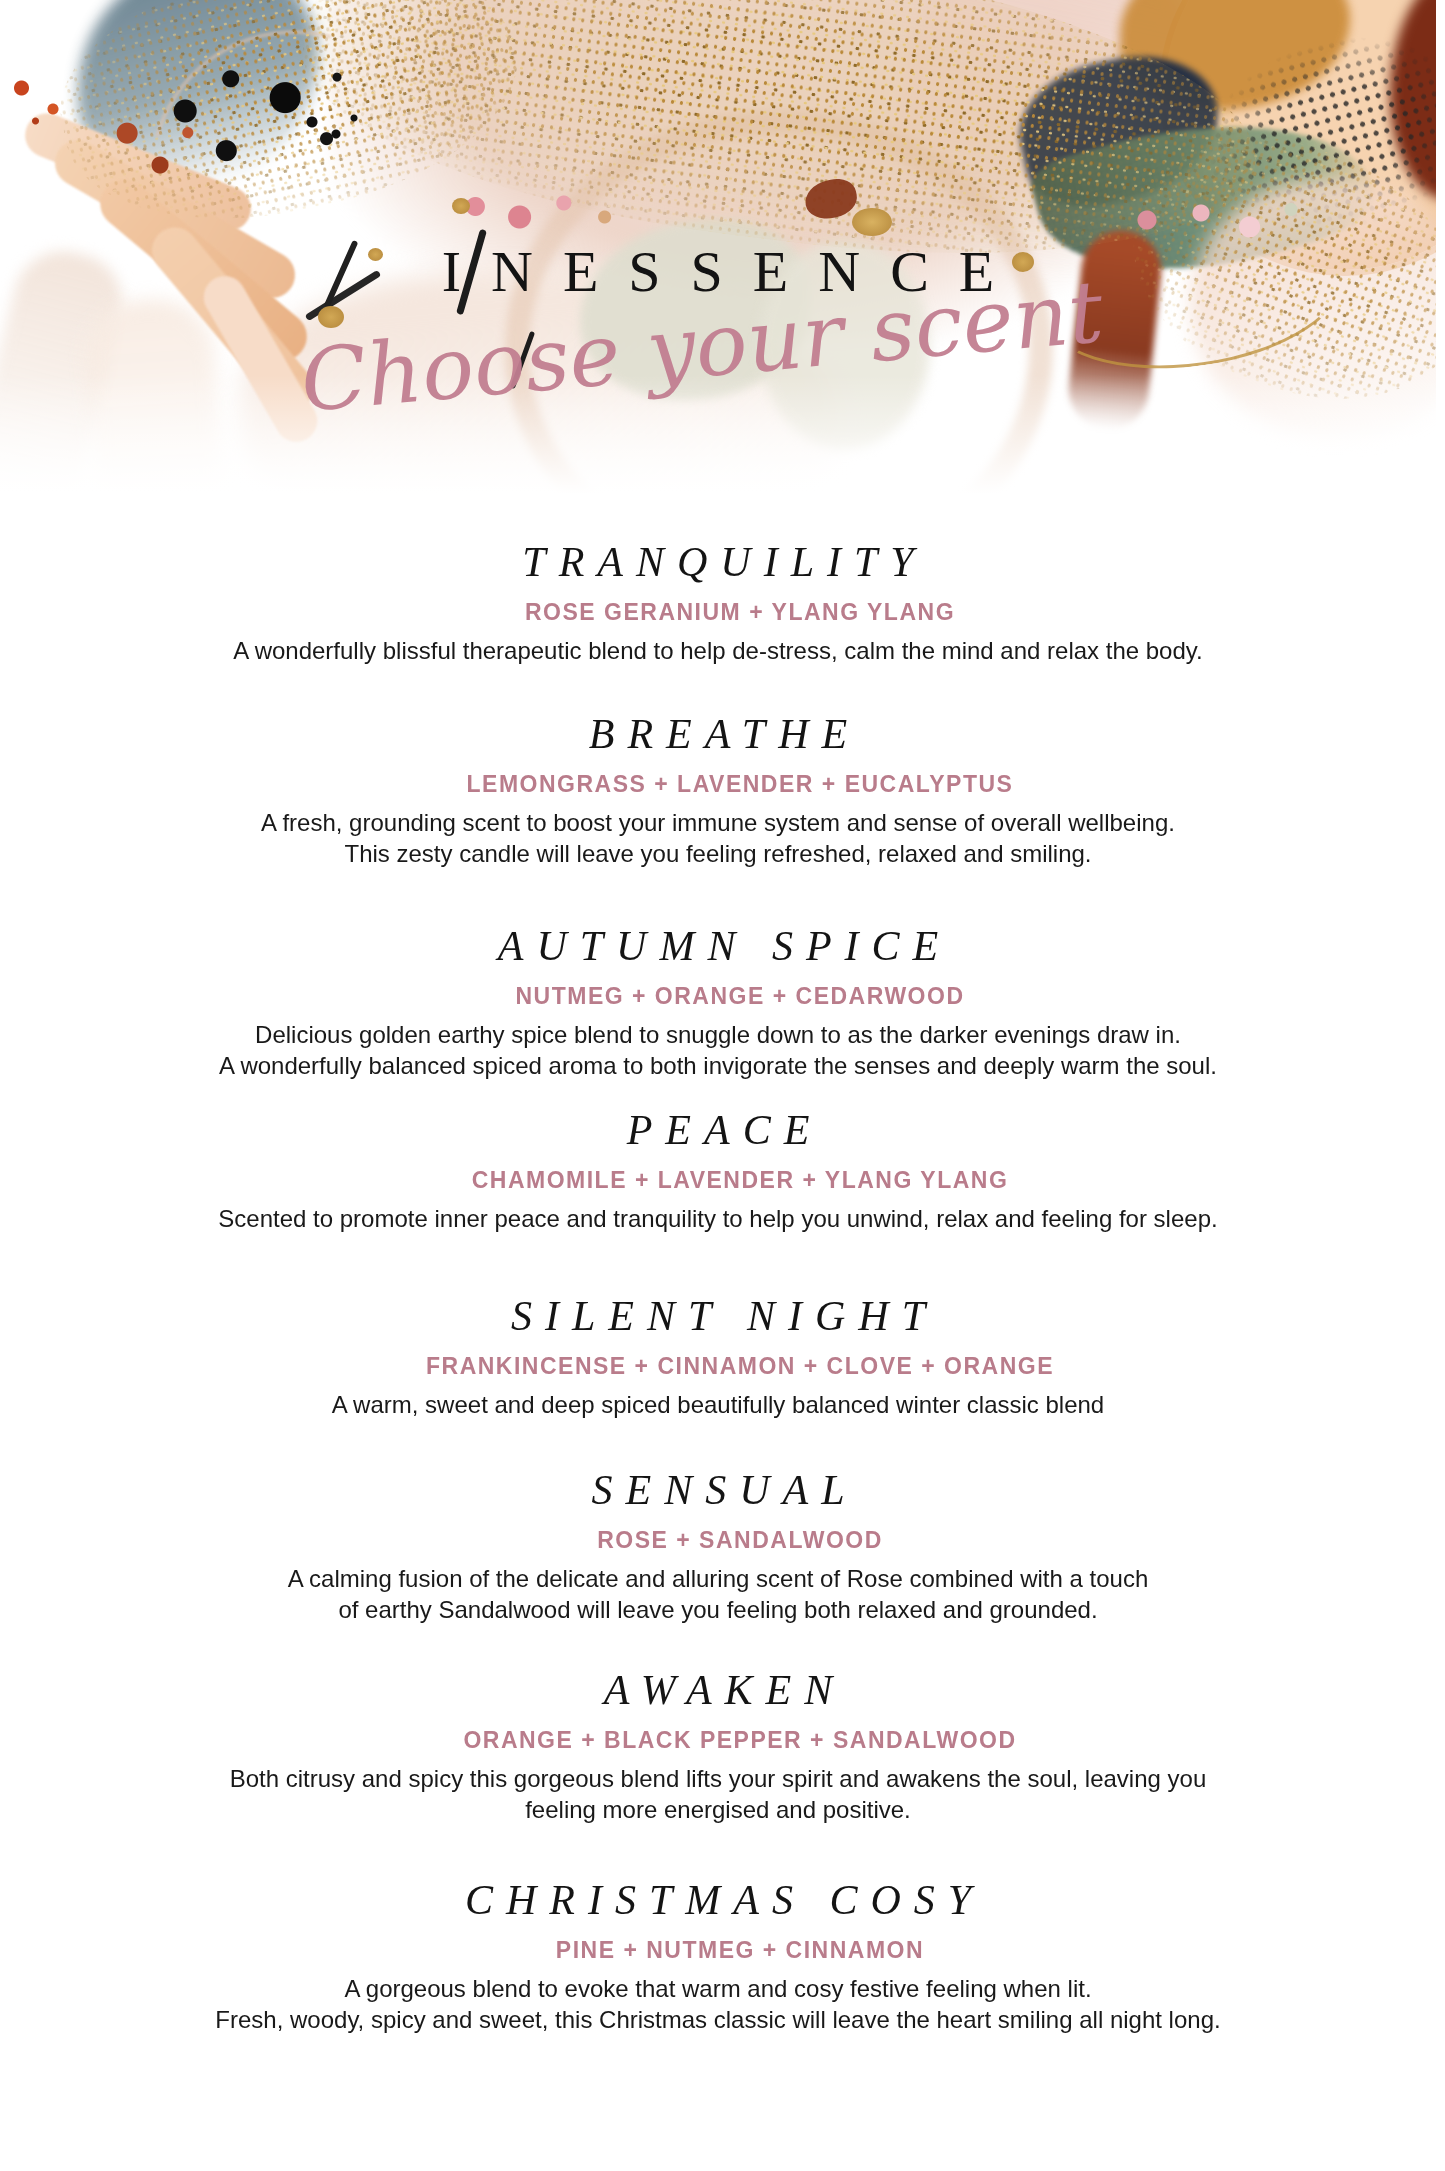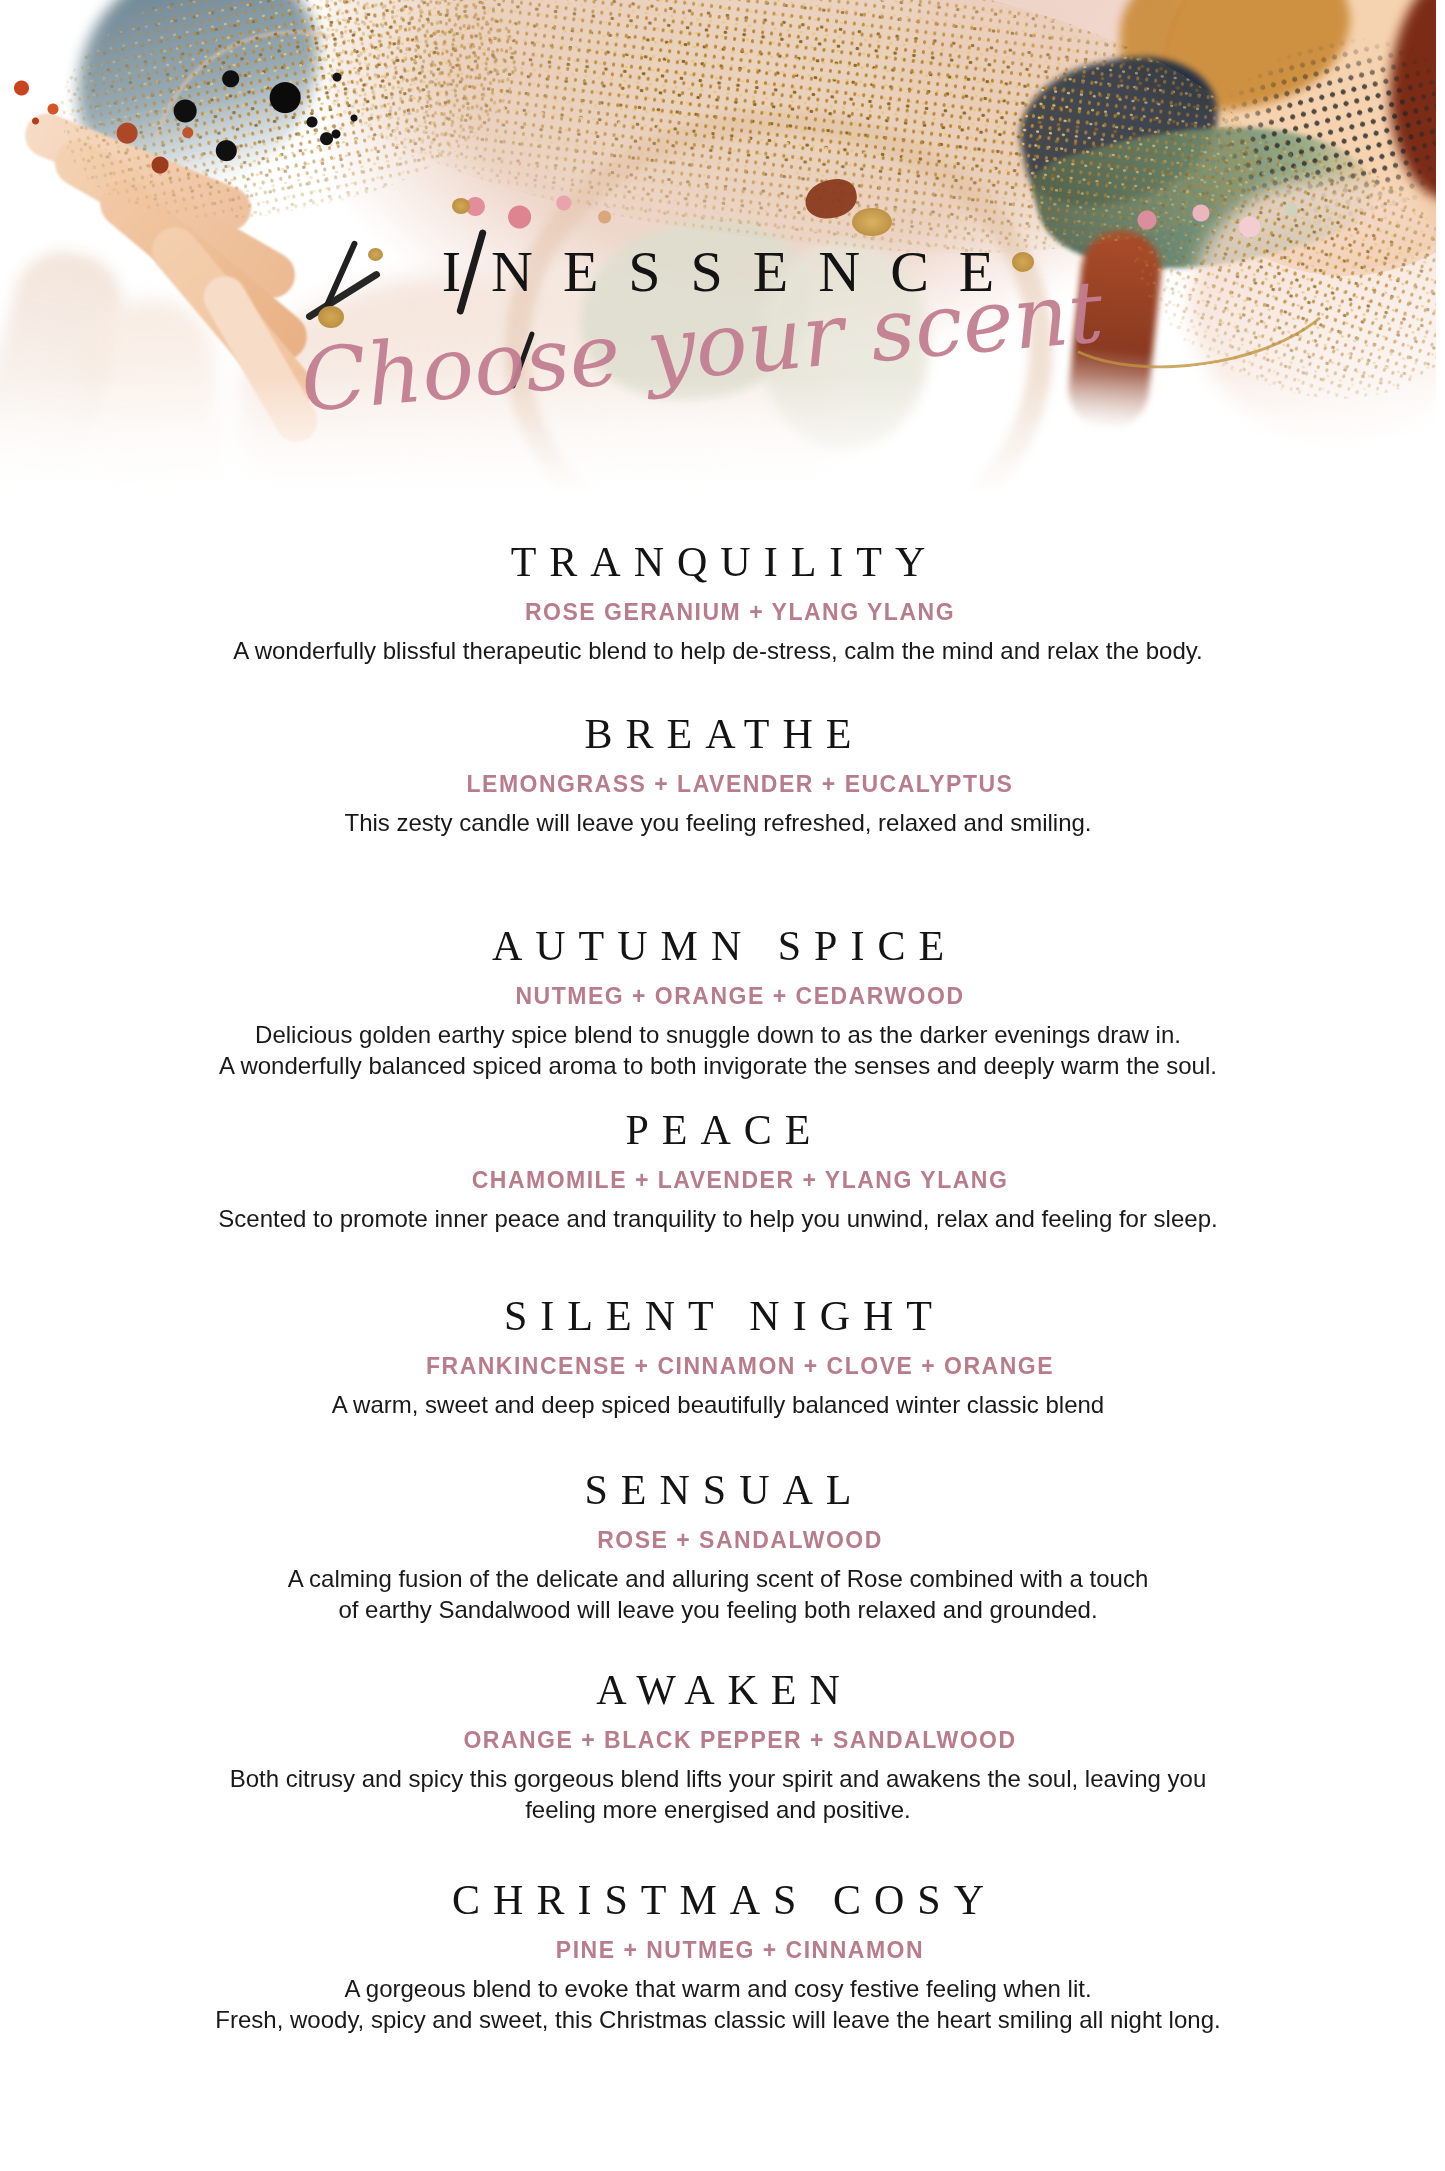--- a/index.html
+++ b/index.html
@@ -126,21 +126,21 @@
     letter-spacing:30px;color:#131313;}
   .brand span{margin-right:-30px;}
   .tagline{position:absolute;left:50%;top:296px;z-index:6;white-space:nowrap;
     transform:translateX(-52%) rotate(-5deg);
     font-family:"DejaVu Serif",serif;font-style:italic;font-size:86px;
     color:#c27f91;opacity:.95;}
   
   .scent{position:absolute;left:0;width:100%;text-align:center;}
   .scent-name{font-family:"Liberation Serif","DejaVu Serif",serif;font-size:42px;font-weight:400;
     letter-spacing:13px;color:#141414;}
-  .scent-name span{margin-right:-13px;}
+  .scent-name span{margin-right:-13px;font-style:italic;}
   .scent-notes{margin-top:13px;font-size:23px;letter-spacing:1.5px;color:#b97c8b;font-weight:bold;padding-left:44px;}
   .scent-desc{margin-top:9px;font-size:24px;line-height:31px;color:#191919;}
   .t0{top:538px;} .t1{top:710px;} .t2{top:922px;} .t3{top:1106px;}
   .t4{top:1292px;} .t5{top:1466px;} .t6{top:1666px;} .t7{top:1876px;}
 </style>
 </head>
 <body>
 
 <div id="page">
 
@@ -200,20 +200,21 @@
     <div class="scent-notes">ROSE GERANIUM + YLANG YLANG</div>
     <div class="scent-desc">
       <div>A wonderfully blissful therapeutic blend to help de-stress, calm the mind and relax the body.</div>
     </div>
   </div>
 
   <div class="scent t1">
     <div class="scent-name"><span>BREATHE</span></div>
     <div class="scent-notes">LEMONGRASS + LAVENDER + EUCALYPTUS</div>
     <div class="scent-desc">
+      <div>A fresh, grounding scent to boost your immune system and sense of overall wellbeing.</div>
       <div>This zesty candle will leave you feeling refreshed, relaxed and smiling.</div>
     </div>
   </div>
 
   <div class="scent t2">
     <div class="scent-name"><span>AUTUMN SPICE</span></div>
     <div class="scent-notes">NUTMEG + ORANGE + CEDARWOOD</div>
     <div class="scent-desc">
       <div>Delicious golden earthy spice blend to snuggle down to as the darker evenings draw in.</div>
       <div>A wonderfully balanced spiced aroma to both invigorate the senses and deeply warm the soul.</div>

